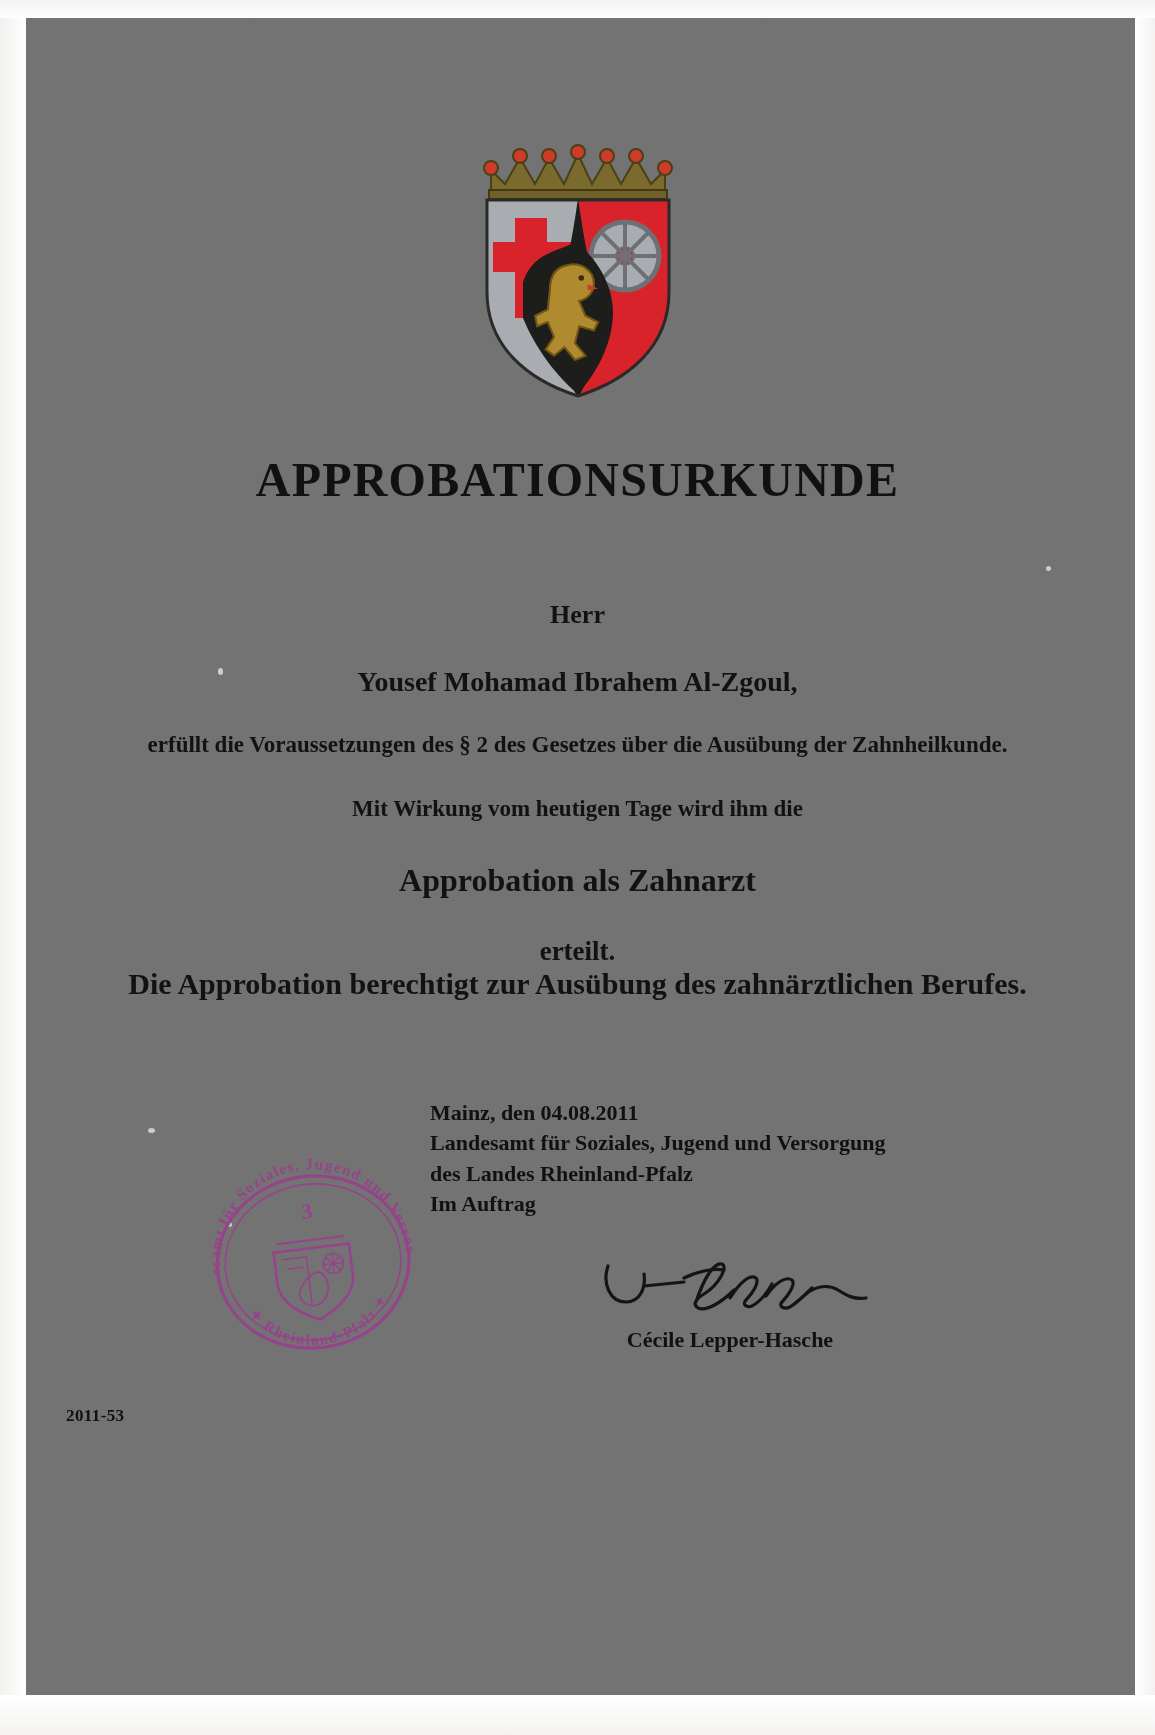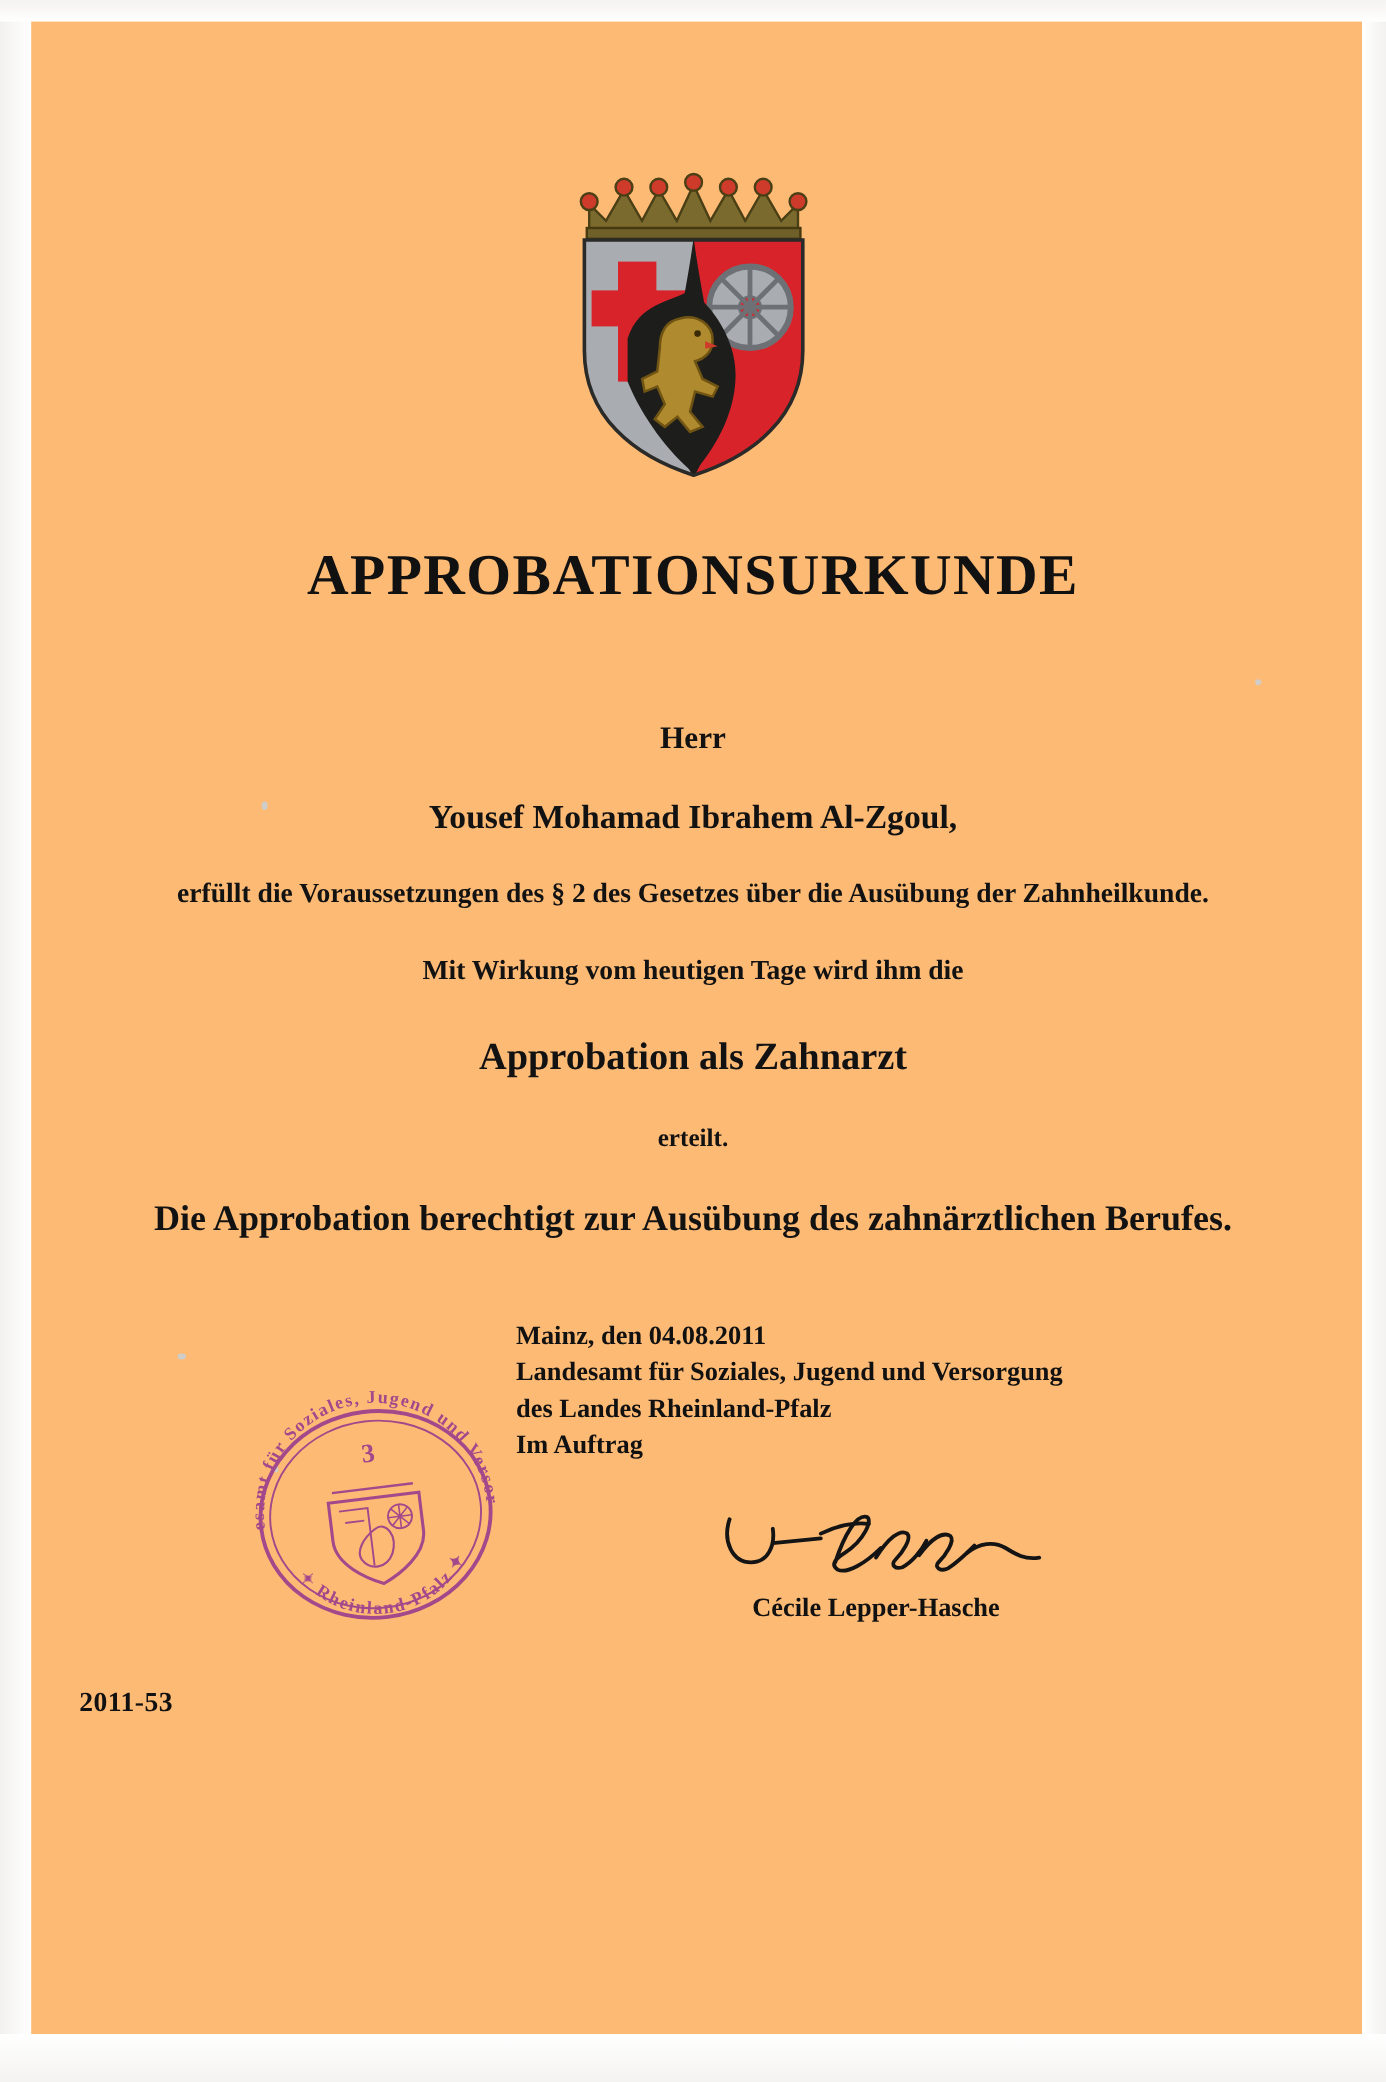--- a/index.html
+++ b/index.html
@@ -12,21 +12,21 @@
     height: 1735px;
     position: relative;
     font-family: "Liberation Serif", serif;
     color: #111111;
     overflow: hidden;
   }
 
   .page {
     position: absolute;
     inset: 0;
-    background: #fdba74;
+    background: #737373;
   }
 
   
   .scan-edge-left {
     position: absolute;
     left: 0; top: 0; bottom: 0;
     width: 26px;
     background: linear-gradient(to right, #f2f1ef, #ffffff);
   }
   .scan-edge-right {
@@ -82,21 +82,21 @@
   .line {
     font-weight: bold;
     color: #121212;
   }
   .l-herr       { font-size: 26px; margin-bottom: 36px; }
   .l-name       { font-size: 28px; margin-bottom: 34px; }
   .l-born       { font-size: 23px; margin-bottom: 38px; }
   .l-fulfils    { font-size: 23px; margin-bottom: 38px; }
   .l-effect     { font-size: 23px; margin-bottom: 40px; }
   .l-approb     { font-size: 32px; margin-bottom: 37px; }
-  .l-granted    { font-size: 21px; margin-bottom: 38px; }
+  .l-granted    { font-size: 27px; }
   .l-entitles   { font-size: 30px; margin-bottom: 0; }
 
   
   .place-block {
     position: absolute;
     top: 1098px;
     left: 430px;
     width: 600px;
     text-align: left;
     font-size: 22px;
@@ -131,21 +131,21 @@
     width: 230px;
     height: 200px;
     opacity: 0.92;
   }
 
   
   .ref-number {
     position: absolute;
     top: 1406px;
     left: 66px;
-    font-size: 23px;
+    font-size: 17px;
     font-weight: bold;
     letter-spacing: 0.4px;
   }
 
   
   .speck {
     position: absolute;
     background: #cfcdc9;
     border-radius: 50%;
   }

